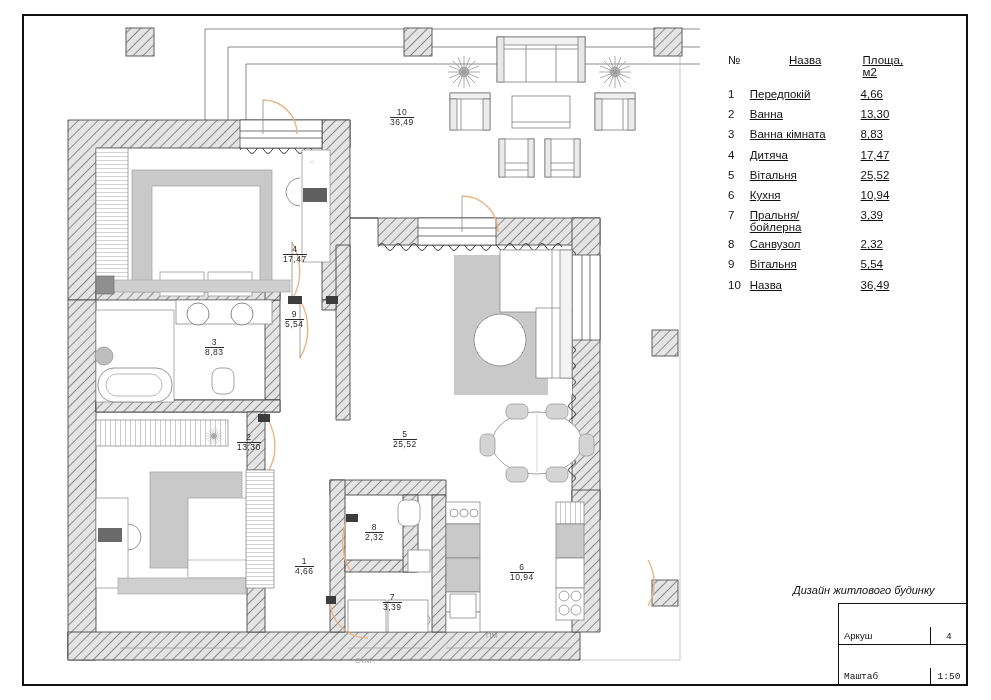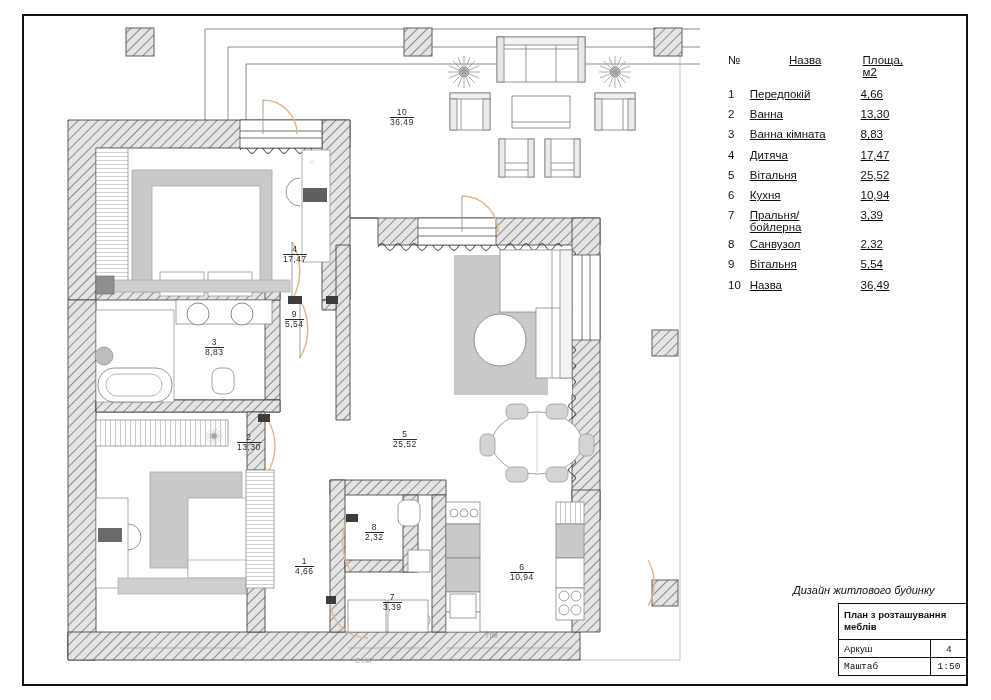--- a/index.html
+++ b/index.html
@@ -37,21 +37,21 @@
     position:absolute;left:793px;top:584px;font-size:11px;white-space:nowrap;font-style:italic;
   }
   #titleblock{
     position:absolute;left:838px;top:603px;width:130px;
     border:1.6px solid #111;box-sizing:border-box;font-size:9.5px;
   }
   #titleblock .tb-main{
     padding:5px 5px 6px 5px;font-weight:bold;font-size:9.6px;line-height:1.25;
     border-bottom:1.2px solid #111;min-height:28px;box-sizing:border-box;
   }
-  #titleblock .tb-row{display:flex;border-bottom:1.2px solid #111;}
+  #titleblock .tb-row{display:flex;border-bottom:1.2px solid #111;margin-top:23px;}
   #titleblock .tb-row:last-child{border-bottom:none;font-family:Liberation Mono, monospace;}
   #titleblock .tb-k{flex:1;padding:3px 5px;border-right:1.2px solid #111;}
   #titleblock .tb-v{width:36px;padding:3px 5px;text-align:center;box-sizing:border-box;}
 
   
   .rtag{position:absolute;font-size:8.5px;text-align:center;color:#2b2b2b;line-height:1.05;}
   .rtag .rn{display:block;letter-spacing:.5px;}
   .rtag .ra{display:block;border-top:1px solid #2b2b2b;padding-top:0px;letter-spacing:.5px;}
 
   .mtag{position:absolute;font-size:7.5px;color:#9a9a9a;white-space:nowrap;}
@@ -497,21 +497,20 @@
           <td class="lg-num">10</td>
           <td class="lg-name">Назва</td>
           <td class="lg-area">36,49</td>
         </tr>
       </tbody>
   </table>
 </div>
 
 <div id="subtitle">Дизайн житлового будинку</div>
 <div id="titleblock">
-  <div class="tb-main">План з розташування меблів</div>
   <div class="tb-row">
     <div class="tb-k">Аркуш</div>
     <div class="tb-v">4</div>
   </div>
   <div class="tb-row">
     <div class="tb-k">Маштаб</div>
     <div class="tb-v">1:50</div>
   </div>
 </div>
 

